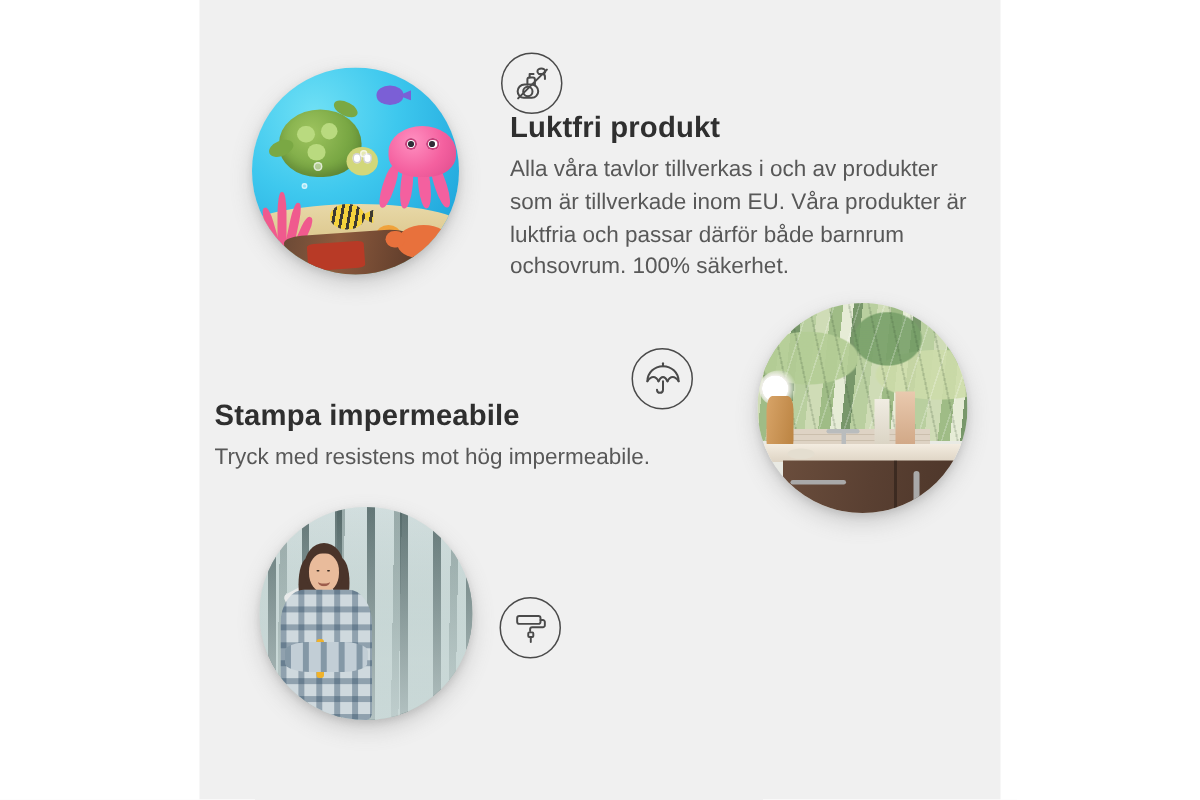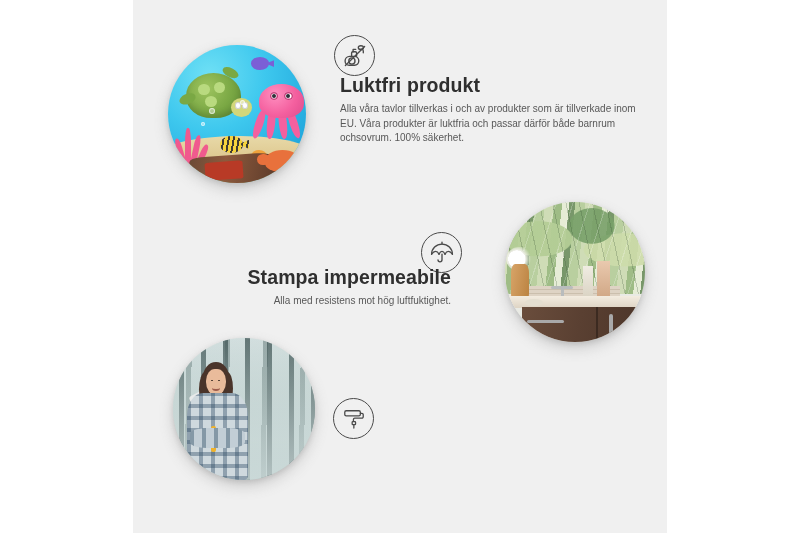--- a/index.html
+++ b/index.html
@@ -56,26 +56,26 @@
   .title {
     font-size: 19.5px;
     font-weight: 700;
     color: #2f2f2f;
     letter-spacing: 0.1px;
     line-height: 1.15;
     margin: 0 0 6px 0;
     white-space: nowrap;
   }
   .body {
-    font-size: 10px;
+    font-size: 15px;
     color: #585858;
     line-height: 1.44;
     margin: 0;
   }
-  .lead-right { text-align: right; }
+  .lead-right { }
   .lead-center { text-align: center; }
 
   
   .icon-circle {
     position: absolute;
     width: 41px;
     height: 41px;
     border: 1.7px solid #4a4a4a;
     border-radius: 50%;
     box-sizing: border-box;
@@ -573,21 +573,21 @@
           <path d="M2.6 14.2c1.3-1.9 2.6-2.8 3.9-2.8s2.6.9 3.5 2.8"></path>
           <path d="M10 14.2c.9-1.9 1.9-2.8 3-2.8s2.1.9 3 2.8"></path>
           <path d="M16 14.2c.9-1.9 2.2-2.8 3.5-2.8s2.6.9 3.9 2.8"></path>
           <line x1="13" y1="4.1" x2="13" y2="2.1"></line>
           <path d="M13 14.2v5.6c0 1.2-.9 2.1-2 2.1s-2-.9-2-2.1"></path>
         </svg>
       </div>
 
       <div class="txt lead-right" style="left:10px; top:266px; width:308px;">
         <p class="title">Stampa impermeabile</p>
-        <p class="body">Alla med resistens mot hög luftfuktighet.</p>
+        <p class="body">Tryck med resistens mot hög impermeabile.</p>
       </div>
     </div>
 
     <div class="feature">
 
       <div class="photo" style="left:40px; top:338px; width:142px; height:142px;">
         <div class="scene forest">
           <div class="trees"></div>
           <div class="mist"></div>
           <div class="person">

